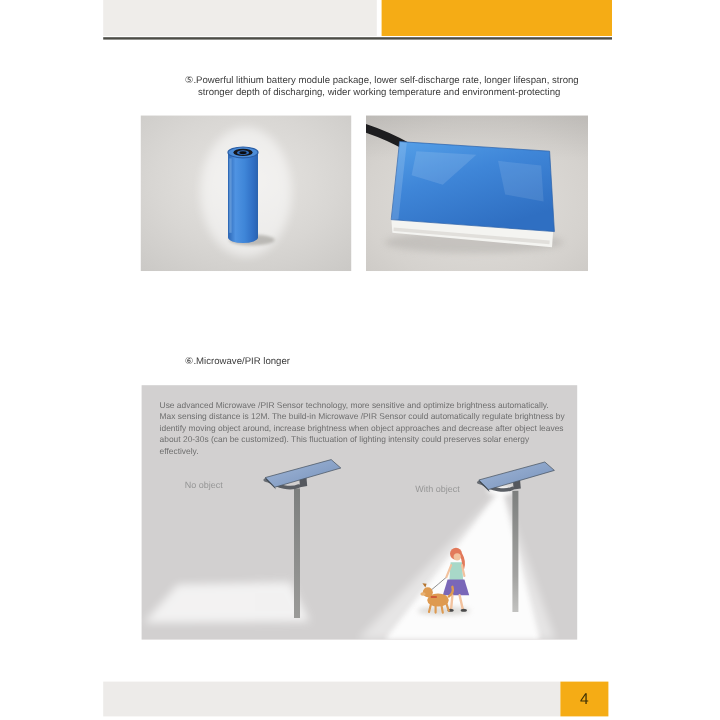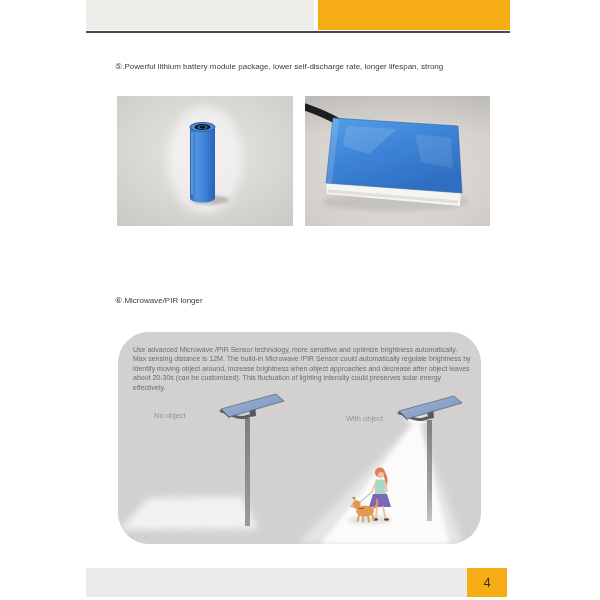--- a/index.html
+++ b/index.html
@@ -9,31 +9,31 @@
     -webkit-font-smoothing:antialiased;
   }
   .abs{position:absolute;}
 
   
   .hdr-gray{left:86px;top:0;width:228px;height:30px;background:#EFEDEA;}
   .hdr-orange{left:318px;top:0;width:192px;height:30px;background:#F5AC15;}
   .hdr-rule{left:86px;top:31px;width:424px;height:2px;background:#4C4C46;}
 
   
-  .sec-head{color:#3B3B3B;font-size:8px;line-height:10px;white-space:nowrap;}
+  .sec-head{color:#3B3B3B;font-size:8px;line-height:10px;white-space:nowrap;margin-left:39px;}
   .sec-head .l2{padding-left:11px;}
 
   
   .photo{overflow:hidden;}
   .photo svg{display:block;}
   .photo-cell{left:117px;top:96px;width:176px;height:130px;}
   .photo-pack{left:305px;top:96px;width:185px;height:130px;}
 
   
-  .sensor-box{left:118px;top:332px;width:363px;height:212px;background:#D2D0D0;border-radius:31px;}
+  .sensor-box{left:118px;top:321px;width:363px;height:212px;background:#D2D0D0;}
   .sensor-par{position:absolute;left:15px;top:13px;width:338px;font-size:7px;line-height:9.4px;color:#6E6E6E;}
   .scene-label{position:absolute;font-size:7.5px;color:#969696;white-space:nowrap;}
   .lbl-no{left:36px;top:79px;}
   .lbl-with{left:228px;top:82px;}
   .illus{position:absolute;left:0;top:0;}
 
   
   .ftr-bar{left:86px;top:568px;width:381px;height:29px;background:#EDEBE9;}
   .ftr-page{left:467px;top:568px;width:40px;height:29px;background:#F5AC15;
             display:flex;align-items:center;justify-content:center;
@@ -41,20 +41,21 @@
 </style>
 </head>
 <body>
 
 <div class="abs hdr-gray"></div>
 <div class="abs hdr-orange"></div>
 <div class="abs hdr-rule"></div>
 
 <div class="abs sec-head" style="left:115px;top:62px;">
   <div><span>⑤.</span><span>Powerful lithium battery module package, lower self-discharge rate, longer lifespan, strong</span></div>
+  <div class="l2">stronger depth of discharging, wider working temperature and environment-protecting</div>
 </div>
 
 <div class="abs photo photo-cell">
   <svg width="176" height="130" viewBox="0 0 176 130">
     <defs>
       <radialGradient id="p1bg" cx="50%" cy="42%" r="80%">
         <stop offset="0%" stop-color="#e7e5e2"></stop>
         <stop offset="55%" stop-color="#d8d6d3"></stop>
         <stop offset="100%" stop-color="#c9c7c4"></stop>
       </radialGradient>

